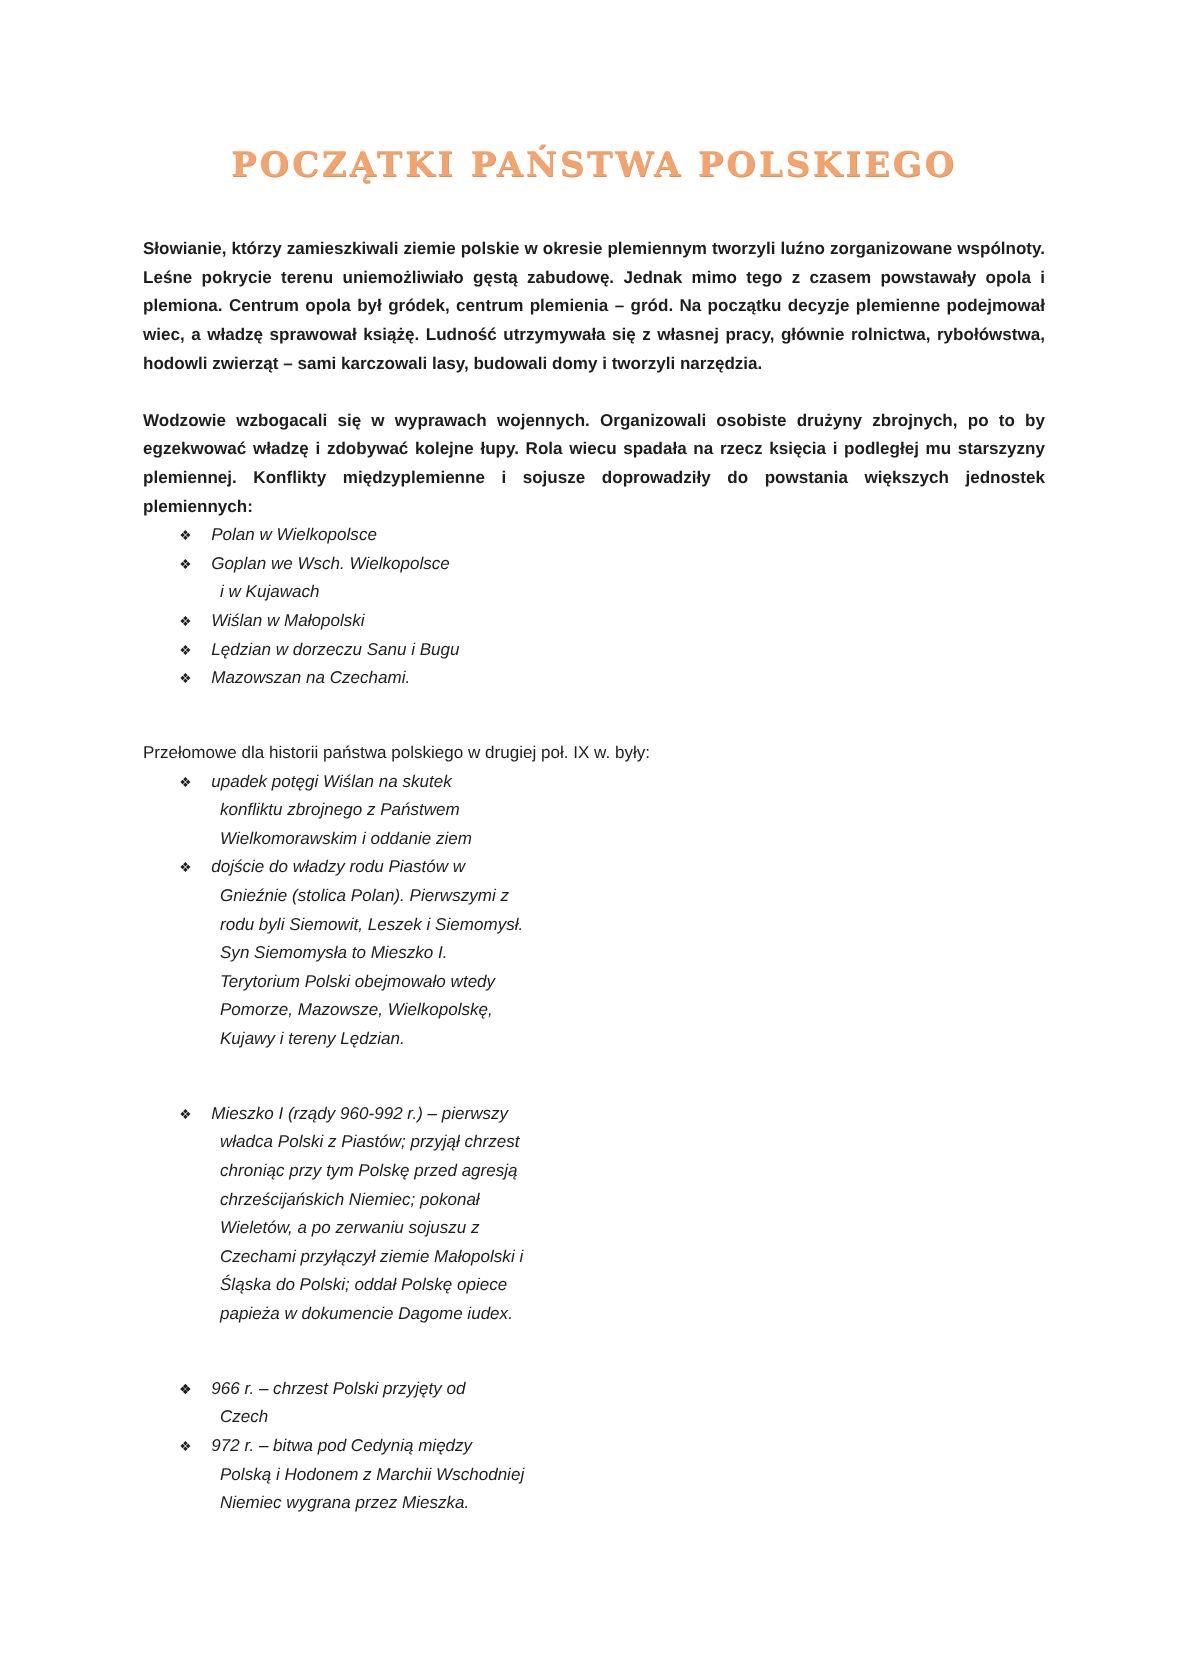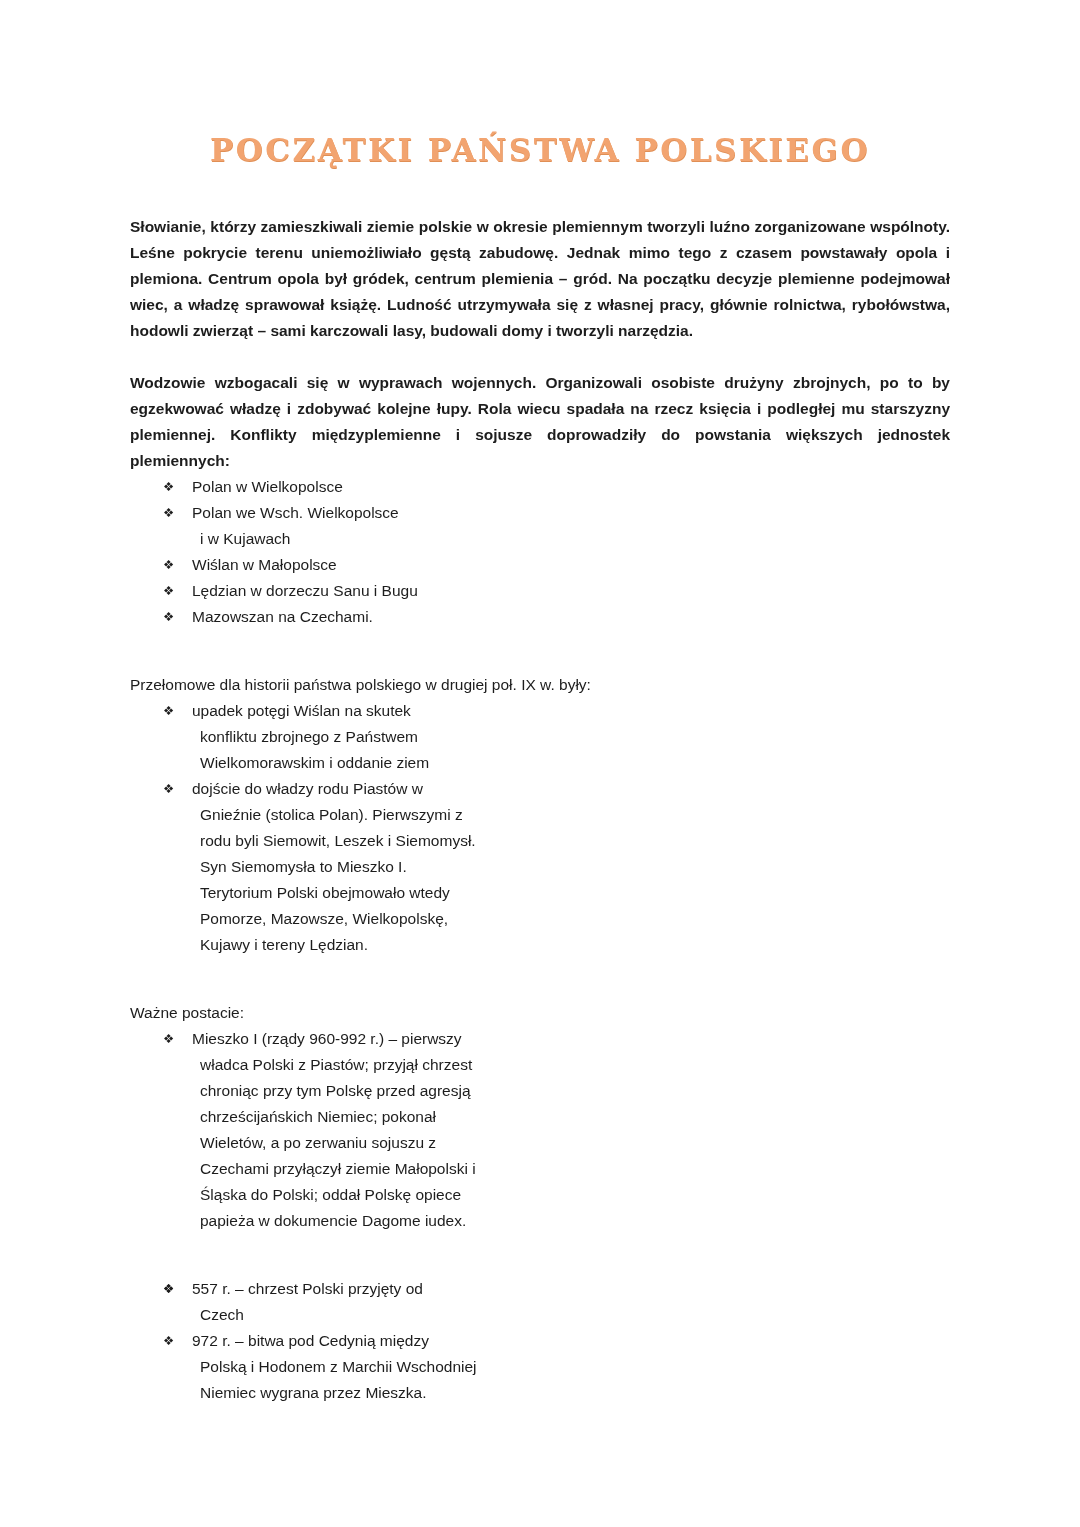--- a/index.html
+++ b/index.html
@@ -62,69 +62,69 @@
   .bullet {
     position: absolute;
     left: -37px;
     top: 0;
     text-indent: 0;
     font-size: 12.5px;
     color: #1d1d1d;
   }
   .li-text {
     white-space: pre-line;
+    font-style: italic;
   }
 </style>
 </head>
 <body>
 
 <div class="page">
 
   <h1 class="title">POCZĄTKI PAŃSTWA POLSKIEGO</h1>
 
   <p class="body just">Słowianie, którzy zamieszkiwali ziemie polskie w okresie plemiennym tworzyli luźno zorganizowane wspólnoty. Leśne pokrycie terenu uniemożliwiało gęstą zabudowę. Jednak mimo tego z czasem powstawały opola i plemiona. Centrum opola był gródek, centrum plemienia – gród. Na początku decyzje plemienne podejmował wiec, a władzę sprawował książę. Ludność utrzymywała się z własnej pracy, głównie rolnictwa, rybołówstwa, hodowli zwierząt – sami karczowali lasy, budowali domy i tworzyli narzędzia.</p>
 
   <p class="body just attached">Wodzowie wzbogacali się w wyprawach wojennych. Organizowali osobiste drużyny zbrojnych, po to by egzekwować władzę i zdobywać kolejne łupy. Rola wiecu spadała na rzecz księcia i podległej mu starszyzny plemiennej. Konflikty międzyplemienne i sojusze doprowadziły do powstania większych jednostek plemiennych:</p>
   <ul class="list">
     <li><span class="bullet">❖</span><span class="li-text">Polan w Wielkopolsce</span></li>
-    <li><span class="bullet">❖</span><span class="li-text">Polan we Wsch. Wielkopolsce
+    <li><span class="bullet">❖</span><span class="li-text">Goplan we Wsch. Wielkopolsce
 i w Kujawach</span></li>
-    <li><span class="bullet">❖</span><span class="li-text">Wiślan w Małopolsce</span></li>
+    <li><span class="bullet">❖</span><span class="li-text">Wiślan w Małopolski</span></li>
     <li><span class="bullet">❖</span><span class="li-text">Lędzian w dorzeczu Sanu i Bugu</span></li>
     <li><span class="bullet">❖</span><span class="li-text">Mazowszan na Czechami.</span></li>
   </ul>
 
   <p class="body lead">Przełomowe dla historii państwa polskiego w drugiej poł. IX w. były:</p>
   <ul class="list">
     <li><span class="bullet">❖</span><span class="li-text">upadek potęgi Wiślan na skutek
 konfliktu zbrojnego z Państwem
 Wielkomorawskim i oddanie ziem</span></li>
     <li><span class="bullet">❖</span><span class="li-text">dojście do władzy rodu Piastów w
 Gnieźnie (stolica Polan). Pierwszymi z
 rodu byli Siemowit, Leszek i Siemomysł.
 Syn Siemomysła to Mieszko I.
 Terytorium Polski obejmowało wtedy
 Pomorze, Mazowsze, Wielkopolskę,
 Kujawy i tereny Lędzian.</span></li>
   </ul>
 
-  <p class="body lead">Ważne postacie:</p>
   <ul class="list">
     <li><span class="bullet">❖</span><span class="li-text">Mieszko I (rządy 960-992 r.) – pierwszy
 władca Polski z Piastów; przyjął chrzest
 chroniąc przy tym Polskę przed agresją
 chrześcijańskich Niemiec; pokonał
 Wieletów, a po zerwaniu sojuszu z
 Czechami przyłączył ziemie Małopolski i
 Śląska do Polski; oddał Polskę opiece
 papieża w dokumencie Dagome iudex.</span></li>
   </ul>
 
   <ul class="list last">
     <li><span class="bullet">❖</span></li>
-    <li><span class="bullet">❖</span><span class="li-text">557 r. – chrzest Polski przyjęty od
+    <li><span class="bullet">❖</span><span class="li-text">966 r. – chrzest Polski przyjęty od
 Czech</span></li>
     <li><span class="bullet">❖</span><span class="li-text">972 r. – bitwa pod Cedynią między
 Polską i Hodonem z Marchii Wschodniej
 Niemiec wygrana przez Mieszka.</span></li>
   </ul>
 
 </div>
 
 </body></html>

